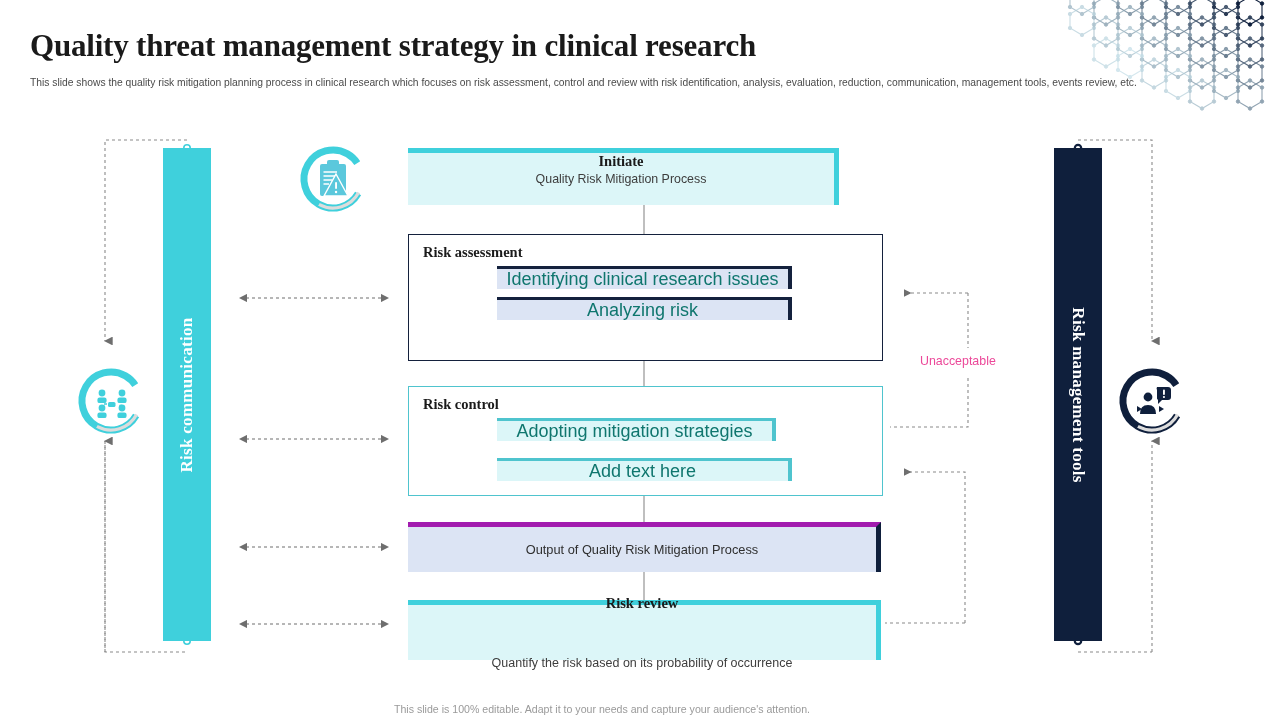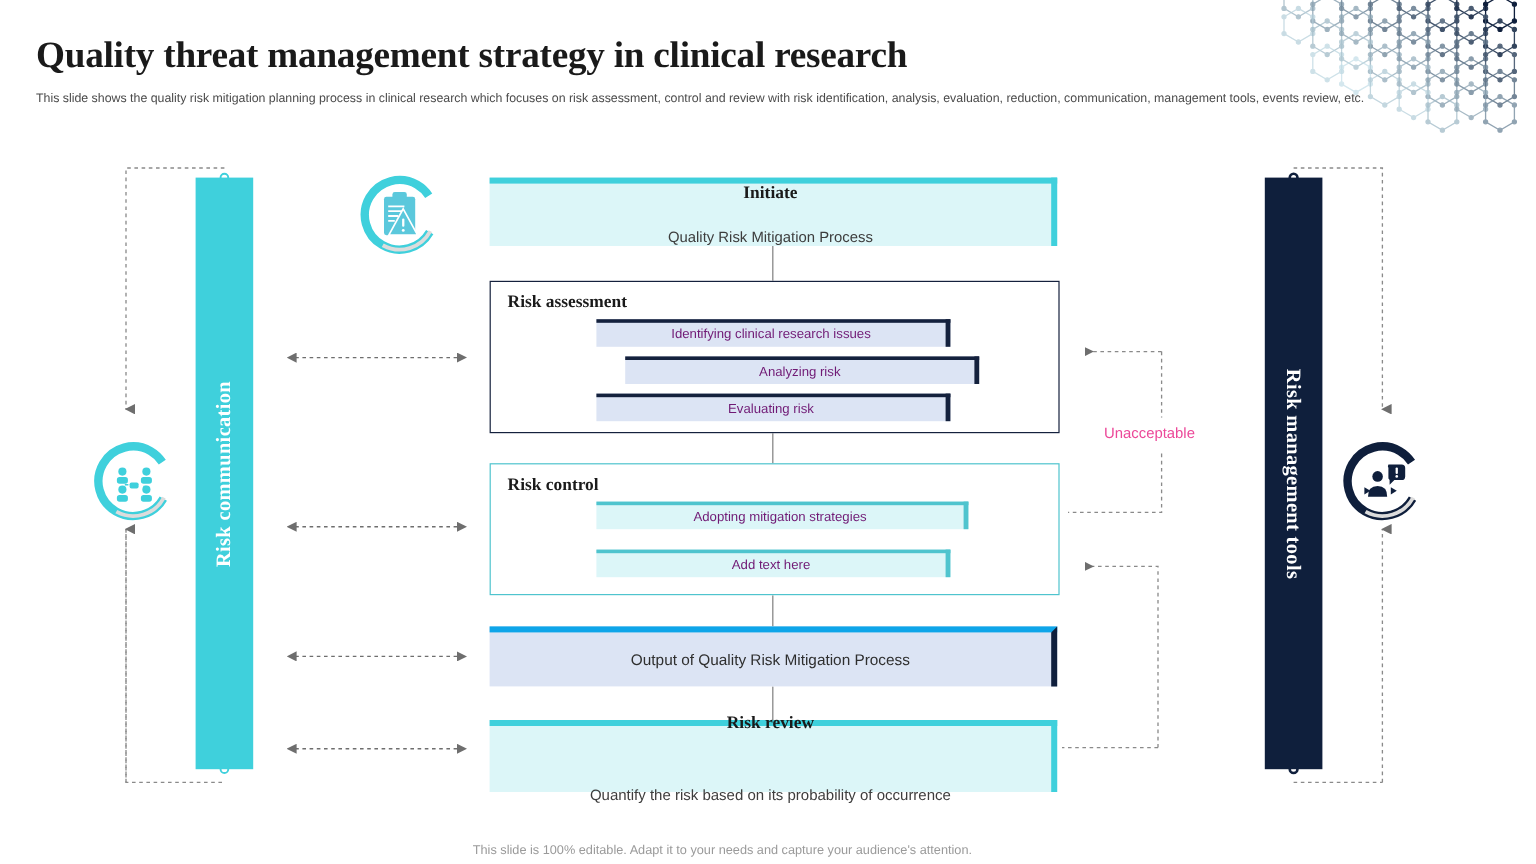--- a/index.html
+++ b/index.html
@@ -43,23 +43,23 @@
   }
   #bar-tools span{ transform:rotate(90deg); }
 
   
   .icon-ring{ position:absolute; }
 
   
   .flowbox{ position:absolute; }
 
   #box-initiate{
-    left:408px; top:148px; width:473px; height:57px;
+    left:408px; top:148px; width:431px; height:57px;
     background:#DCF6F8; border-top:5px solid #3FD0DC; border-right:5px solid #3FD0DC;
-    display:flex; flex-direction:column; align-items:center; justify-content:space-between;
+    display:flex; flex-direction:column; align-items:center; justify-content:flex-start;
   }
   #box-initiate .bt{
     font-family:"Liberation Serif", serif; font-weight:bold; font-size:14.5px;
     color:#1a1a1a; margin-bottom:2px;
   }
   #box-initiate .bs{ font-size:12.4px; color:#3d3d3d; }
 
   #box-assess{
     left:408px; top:234px; width:475px; height:127px;
     background:#ffffff; border:1.4px solid #14213d;
@@ -68,28 +68,28 @@
     left:408px; top:386px; width:475px; height:110px;
     background:#ffffff; border:1.4px solid #4FC4CE;padding-left:20px;
   }
   .sec-title{
     position:absolute; left:14px; top:9px;
     font-family:"Liberation Serif", serif; font-weight:bold; font-size:14.5px; color:#1a1a1a;
   }
 
   .innerbar{
     position:absolute; height:23px; display:flex; align-items:center; justify-content:center;
-    font-size:11px; color:#701a75;
+    font-size:18px; color:#0f766e;
   }
   .innerbar.navy{ background:#DCE4F4; border-top:3px solid #14213d; border-right:4px solid #14213d; }
   .innerbar.cyan{ background:#DCF6F8; border-top:3px solid #4FC4CE; border-right:4px solid #4FC4CE; }
 
   #box-output{
     left:408px; top:522px; width:473px; height:50px;
-    background:#DCE4F4; border-top:5px solid #0ea5e9; border-right:5px solid #0F1F3C;
+    background:#DCE4F4; border-top:5px solid #a21caf; border-right:5px solid #0F1F3C;
     display:flex; align-items:center; justify-content:center;
     font-size:12.8px; color:#2f2f2f;
   }
 
   #box-review{
     left:408px; top:600px; width:473px; height:60px;
     background:#DCF6F8; border-top:5px solid #3FD0DC; border-right:5px solid #3FD0DC;
     display:flex; flex-direction:column; align-items:center; justify-content:center;
   }
   #box-review .bt{
@@ -294,27 +294,26 @@
 </svg>
 
 <div id="box-initiate" class="flowbox">
   <div class="bt">Initiate</div>
   <div class="bs">Quality Risk Mitigation Process</div>
 </div>
 
 <div id="box-assess" class="flowbox">
   <div class="sec-title">Risk assessment</div>
   <div class="innerbar navy" style="left:88px; top:31px; width:295px;">Identifying  clinical research issues</div>
-  <div class="innerbar navy" style="left:88px; top:62px; width:295px;margin-left:24px;">Analyzing  risk</div>
-  <div class="innerbar navy" style="left:88px; top:93px; width:295px;">Evaluating  risk</div>
+  <div class="innerbar navy" style="left:88px; top:62px; width:295px;">Analyzing  risk</div>
 </div>
 
 <div id="box-control" class="flowbox">
   <div class="sec-title">Risk control</div>
-  <div class="innerbar cyan" style="left:88px; top:31px; width:310px;">Adopting  mitigation strategies</div>
+  <div class="innerbar cyan" style="left:88px; top:31px; width:279px;">Adopting  mitigation strategies</div>
   <div class="innerbar cyan" style="left:88px; top:71px; width:295px;">Add text here</div>
 </div>
 
 <div id="box-output" class="flowbox">Output of Quality Risk Mitigation  Process</div>
 
 <div id="box-review" class="flowbox">
   <div class="bt">Risk review</div>
   <div class="bs">Quantify the risk based on its probability  of occurrence</div>
 </div>
 

